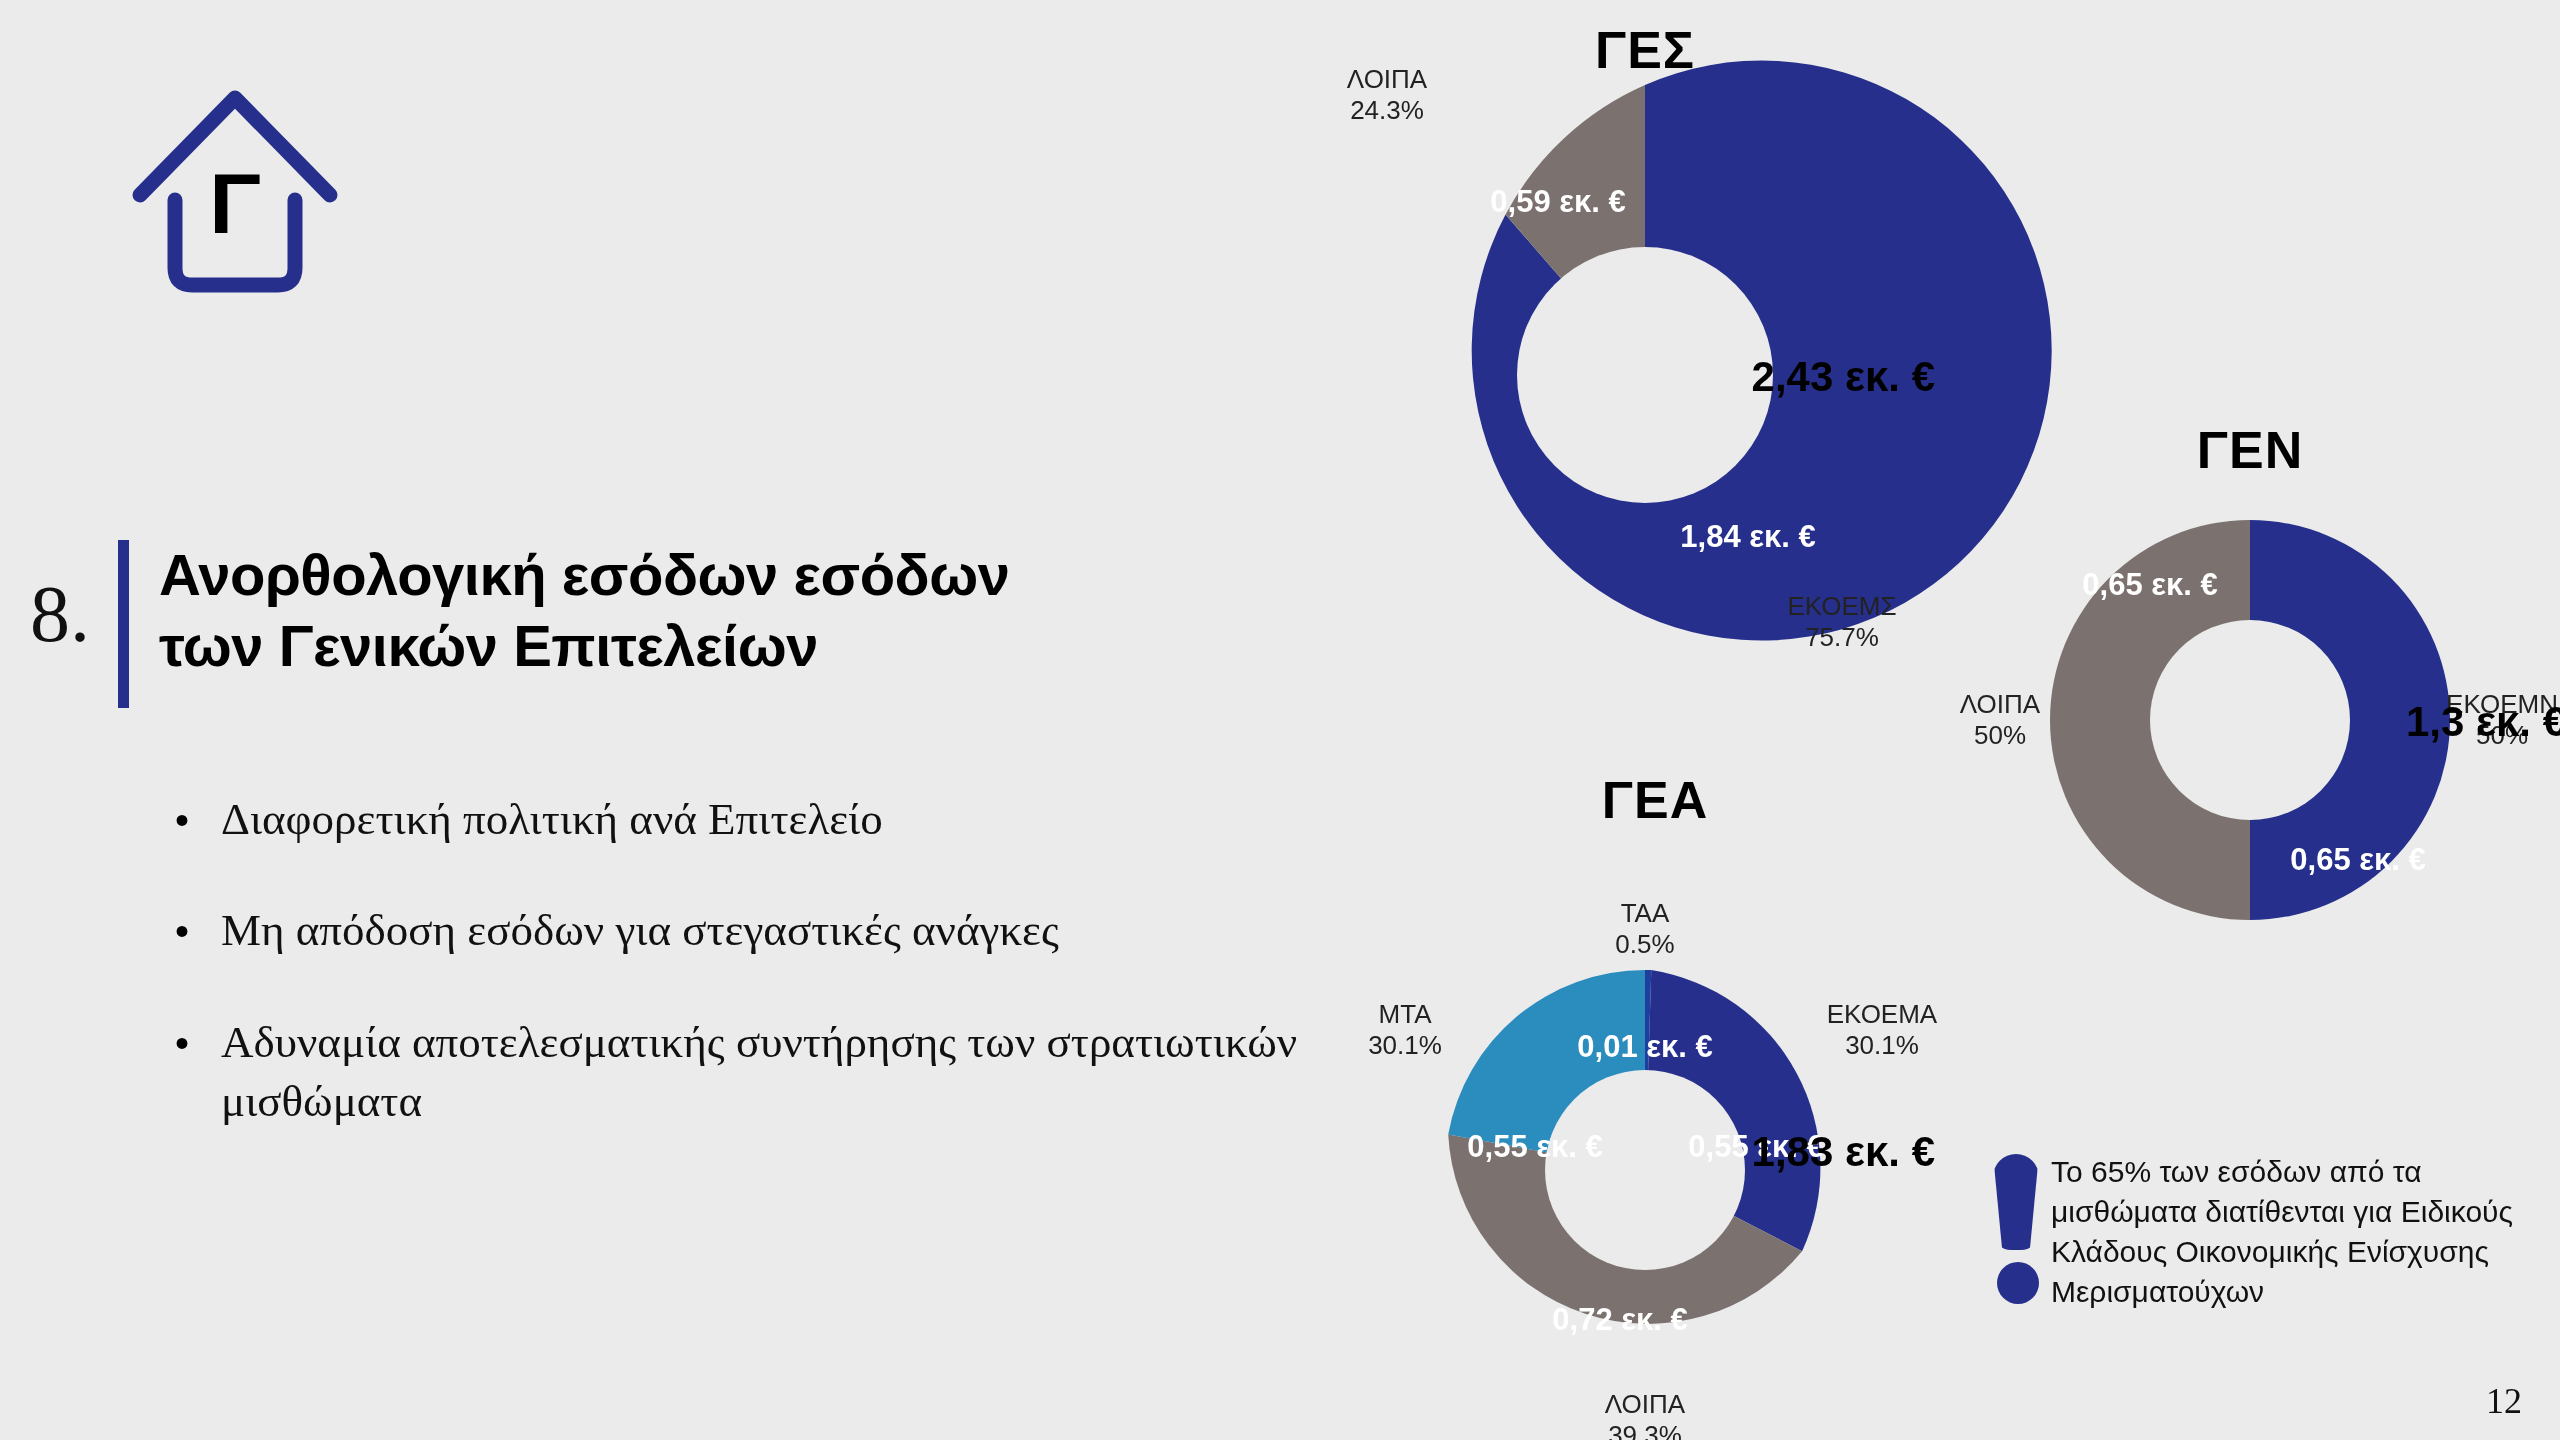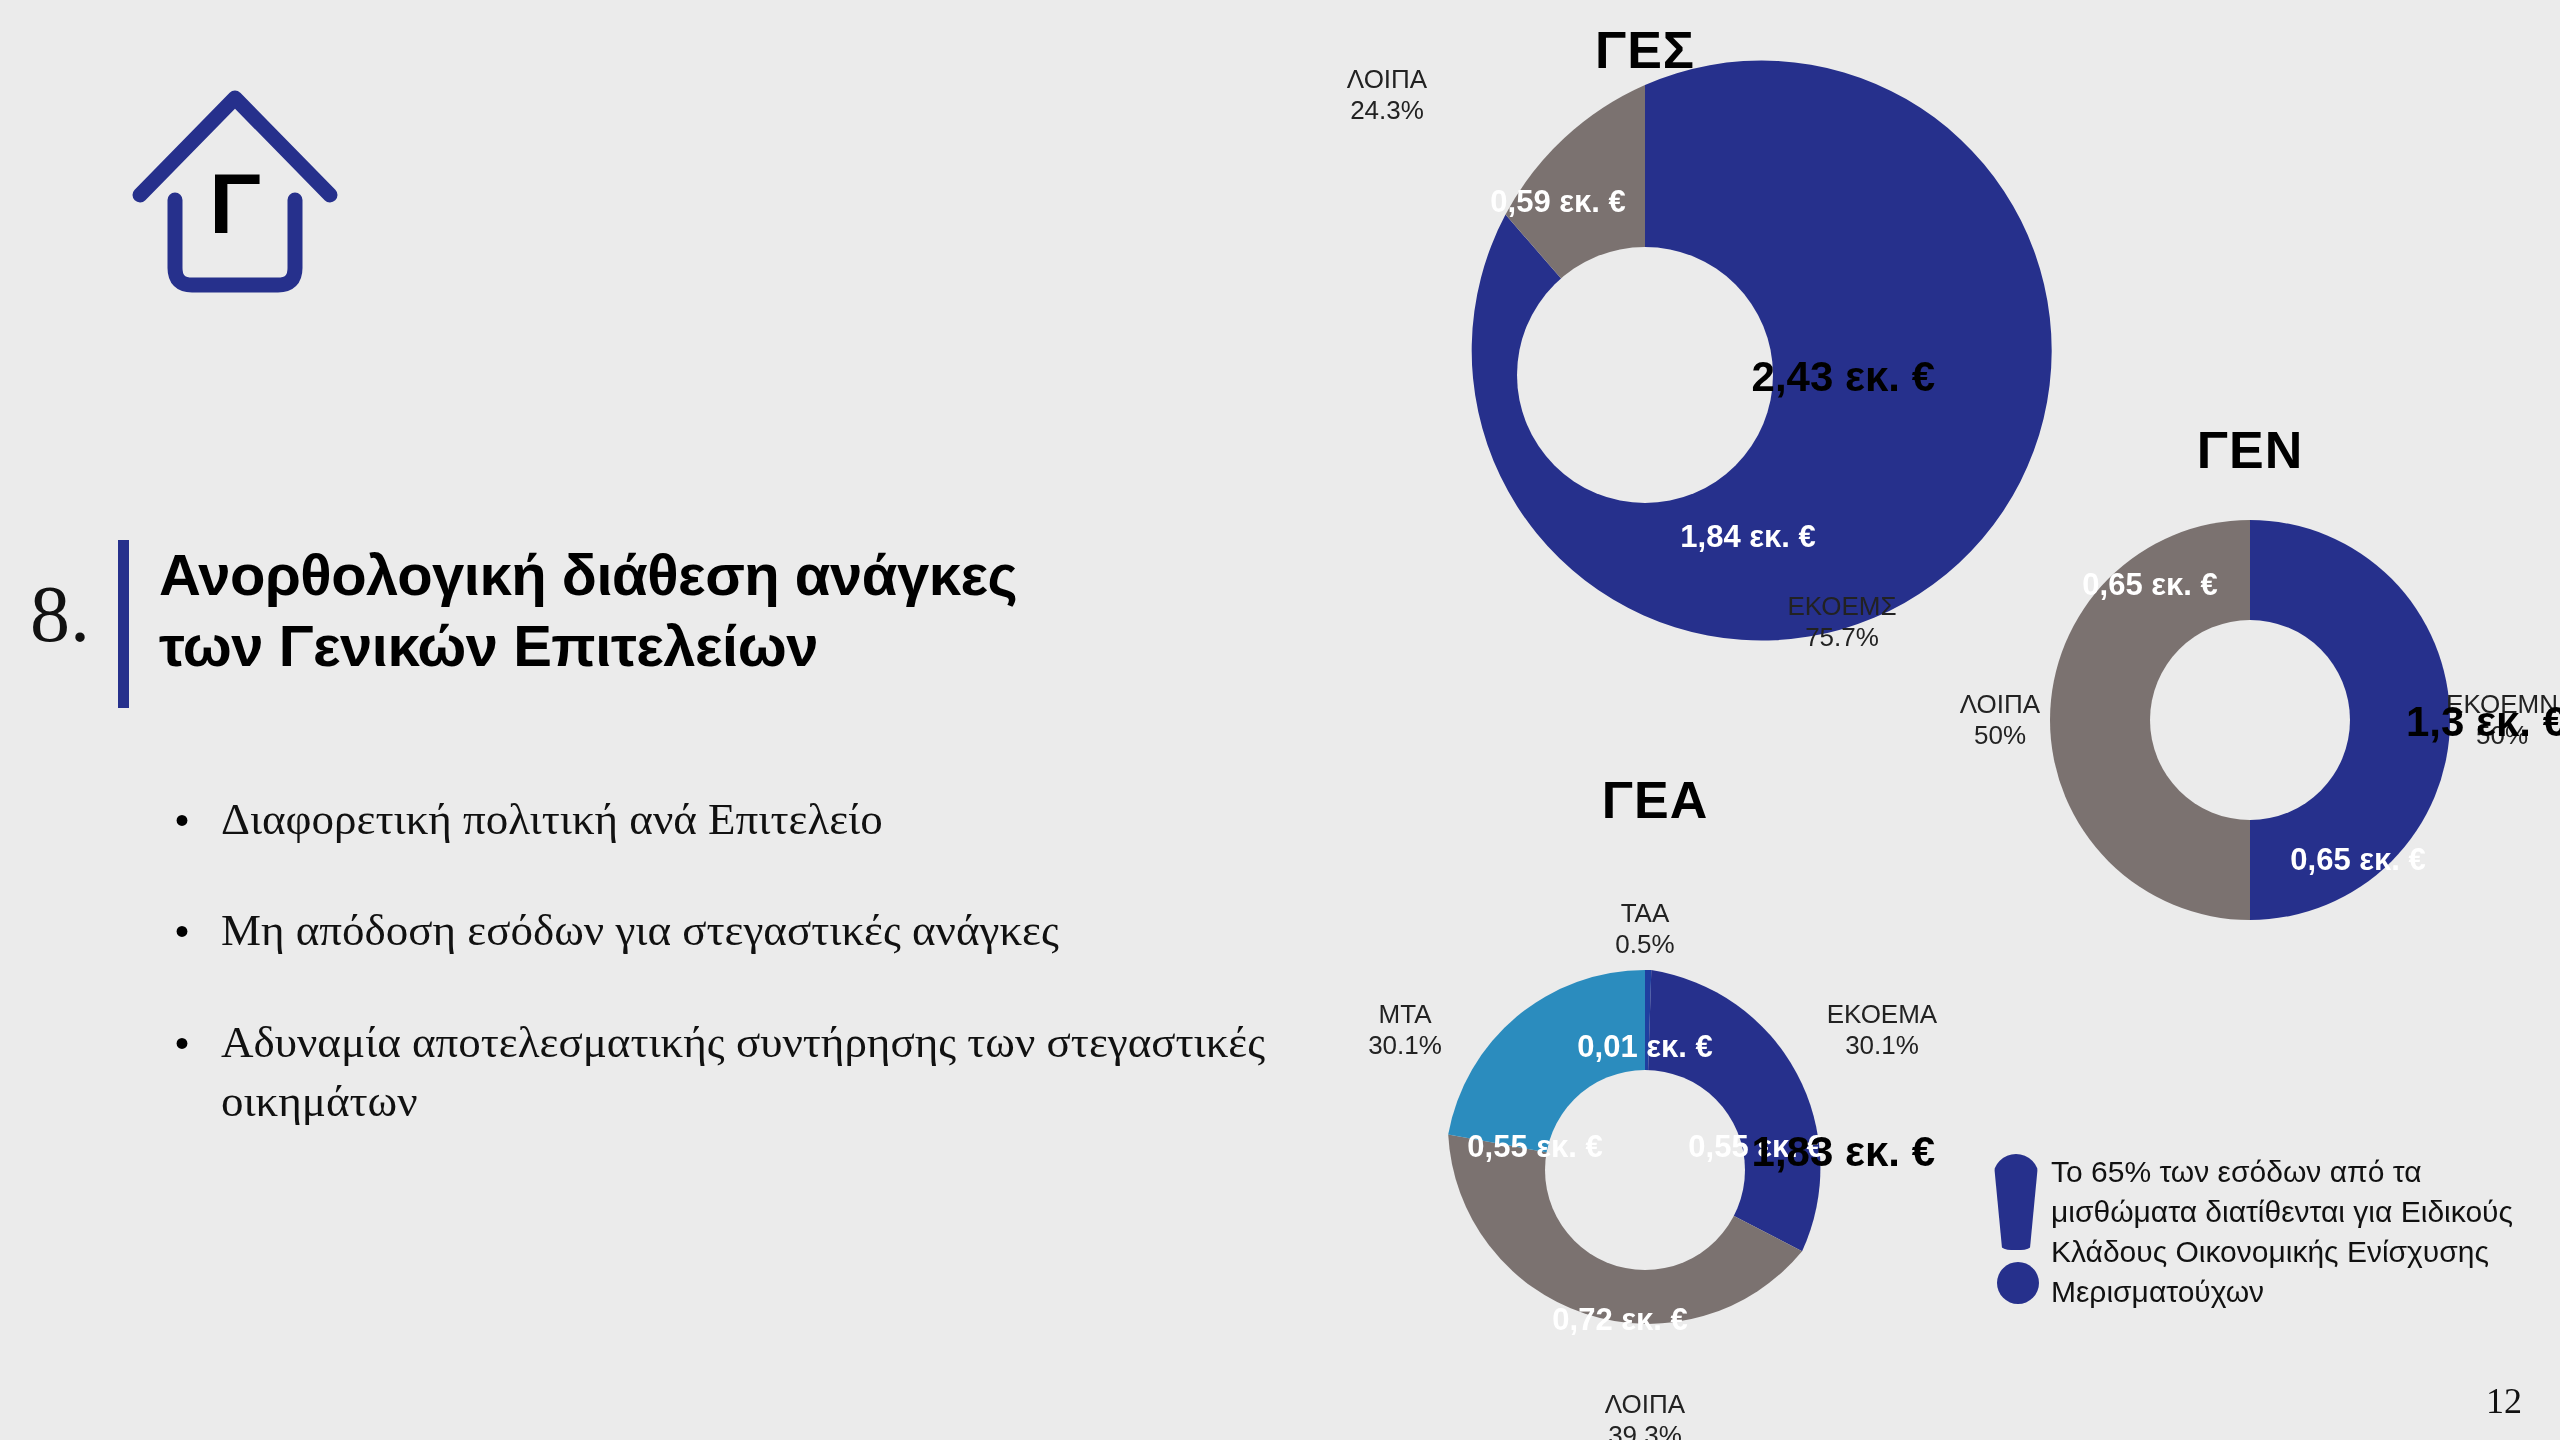--- a/index.html
+++ b/index.html
@@ -78,37 +78,37 @@
       <path d="M20 155 L115 58 L210 155" fill="none" stroke="#26308c" stroke-width="15" stroke-linecap="round" stroke-linejoin="round"></path>
       <path d="M55 160 L55 228 Q55 245 72 245 L158 245 Q175 245 175 228 L175 160" fill="none" stroke="#26308c" stroke-width="15" stroke-linecap="round" stroke-linejoin="round"></path>
       <text x="115" y="193" text-anchor="middle" font-family="Liberation Sans, sans-serif" font-size="86" font-weight="bold" fill="#000">Γ</text>
     </svg>
   </div>
 
   <div class="heading-block">
     <div class="heading-num">8.</div>
     <div class="heading-bar"></div>
     <div class="heading-text">
-      <div>Ανορθολογική διάθεση ανάγκες</div>
+      <div>Ανορθολογική εσόδων εσόδων</div>
       <div>των Γενικών Επιτελείων</div>
     </div>
   </div>
 
   <div class="bullets">
     <div class="bullet">
       <span class="bullet-dot">•</span>
       <span class="bullet-text">Διαφορετική πολιτική ανά Επιτελείο</span>
     </div>
     <div class="bullet">
       <span class="bullet-dot">•</span>
       <span class="bullet-text">Μη απόδοση εσόδων για στεγαστικές ανάγκες</span>
     </div>
     <div class="bullet">
       <span class="bullet-dot">•</span>
-      <span class="bullet-text">Αδυναμία αποτελεσματικής συντήρησης των στεγαστικές οικημάτων</span>
+      <span class="bullet-text">Αδυναμία αποτελεσματικής συντήρησης των στρατιωτικών μισθώματα</span>
     </div>
   </div>
 
   <div class="chart" id="chart-ges">
     <div class="chart-title" style="top:0; left:0;">ΓΕΣ</div>
 
     <svg viewBox="0 0 580 620" width="580" height="620">
 
       <path d="M 290 65 A 290 290 0 1 1 150.5 194.6 L 290 355 Z" fill="#26308c"></path>
 

